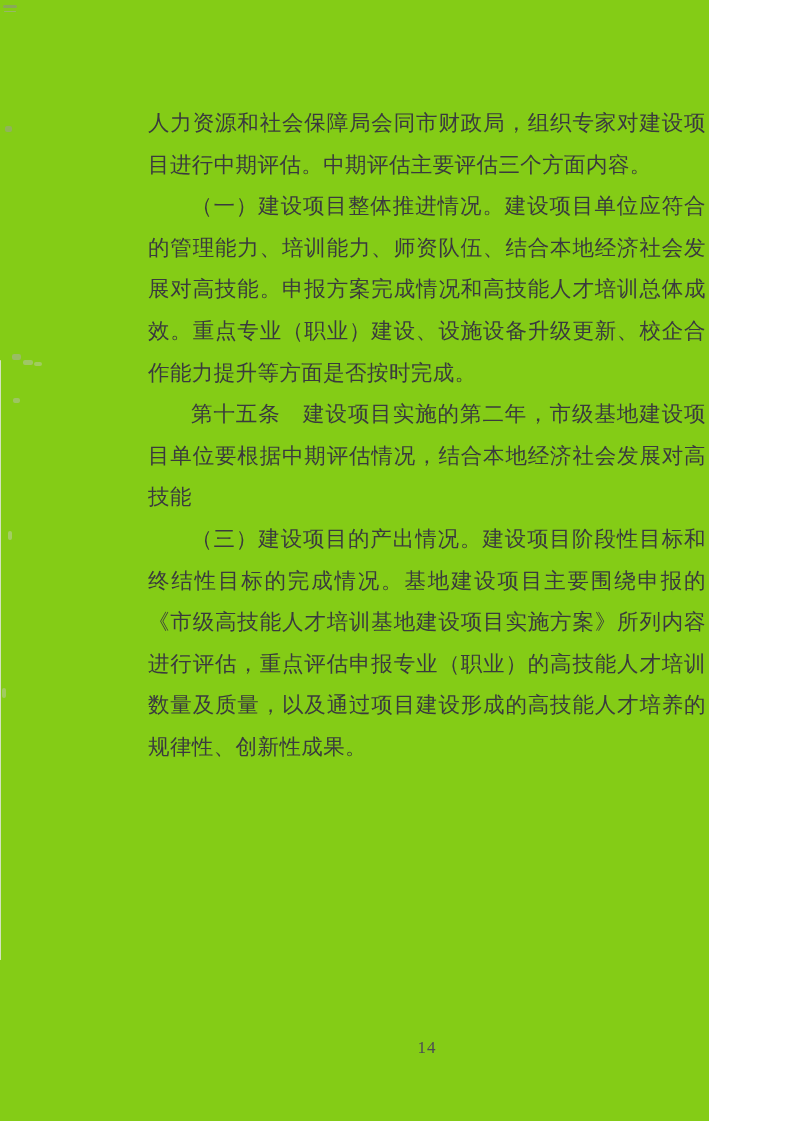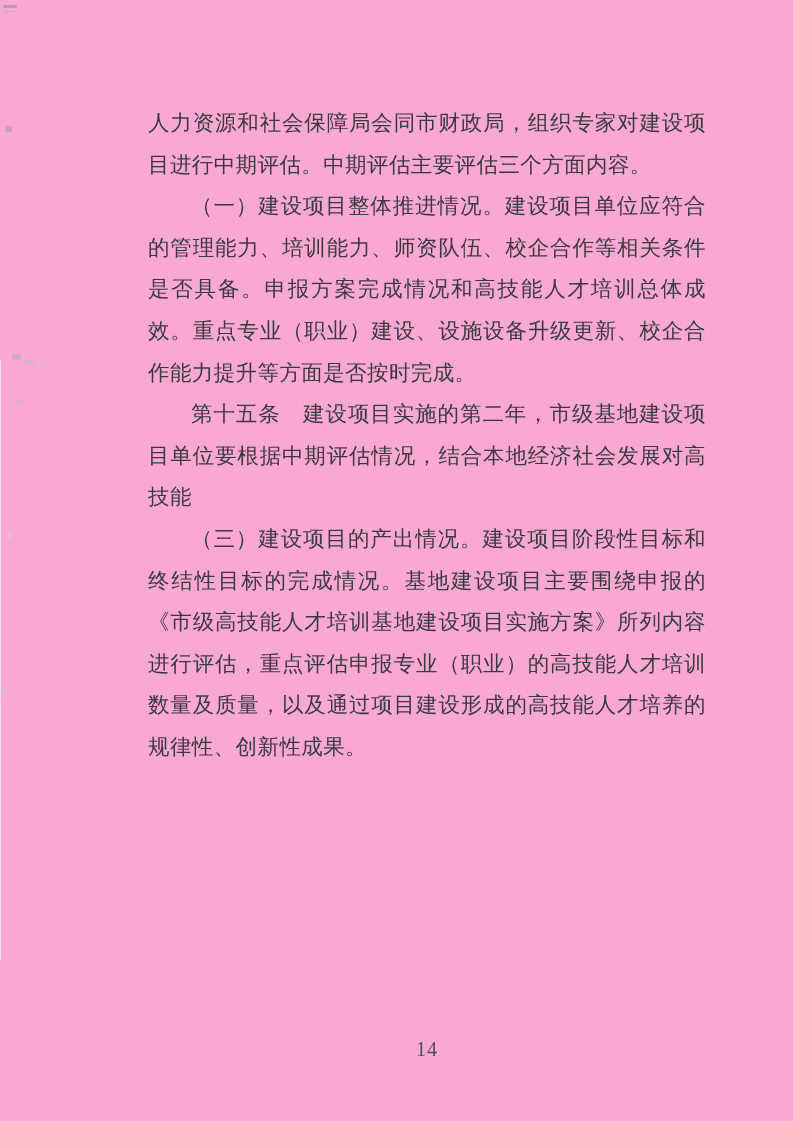--- a/index.html
+++ b/index.html
@@ -2,23 +2,23 @@
 <html lang="zh"><head>
 <meta charset="utf-8">
 <style>
   html, body {
     margin: 0;
     padding: 0;
     background: #ffffff;
   }
   .page {
     position: relative;
-    width: 793px;
+    width: 709px;
     height: 1121px;
-    background: #f9a8d4;
+    background: #84cc16;
     overflow: hidden;
     font-family: "Liberation Serif", "DejaVu Serif", serif;
   }
   .content {
     position: absolute;
     left: 148px;
     top: 103px;
     width: 558px;
     color: #3a3a3e;
     font-size: 21.5px;
@@ -35,21 +35,21 @@
     text-indent: 2em;
   }
   .footer {
     position: absolute;
     left: 148px;
     top: 1038px;
     width: 558px;
     text-align: center;
   }
   .page-number {
-    font-size: 20px;
+    font-size: 17px;
     color: #4c4c56;
     letter-spacing: 1px;
   }
   
   .smudge {
     position: absolute;
     border-radius: 2px;
     pointer-events: none;
   }
   .smudge.s1 { left: 3px;  top: 5px;   width: 14px; height: 3px; background: #8e8e90; opacity: .55;
@@ -73,21 +73,21 @@
   <div class="smudge s3"></div>
   <div class="smudge s4"></div>
   <div class="smudge s5"></div>
   <div class="smudge s6"></div>
   <div class="smudge s7"></div>
   <div class="smudge s8"></div>
   <div class="smudge s9"></div>
 
   <main class="content">
     <p class="para">人力资源和社会保障局会同市财政局，组织专家对建设项目进行中期评估。中期评估主要评估三个方面内容。</p>
-    <p class="para indent">（一）建设项目整体推进情况。建设项目单位应符合的管理能力、培训能力、师资队伍、校企合作等相关条件是否具备。申报方案完成情况和高技能人才培训总体成效。重点专业（职业）建设、设施设备升级更新、校企合作能力提升等方面是否按时完成。</p>
+    <p class="para indent">（一）建设项目整体推进情况。建设项目单位应符合的管理能力、培训能力、师资队伍、结合本地经济社会发展对高技能。申报方案完成情况和高技能人才培训总体成效。重点专业（职业）建设、设施设备升级更新、校企合作能力提升等方面是否按时完成。</p>
     <p class="para indent">第十五条　建设项目实施的第二年，市级基地建设项目单位要根据中期评估情况，结合本地经济社会发展对高技能</p>
     <p class="para indent">（三）建设项目的产出情况。建设项目阶段性目标和终结性目标的完成情况。基地建设项目主要围绕申报的《市级高技能人才培训基地建设项目实施方案》所列内容进行评估，重点评估申报专业（职业）的高技能人才培训数量及质量，以及通过项目建设形成的高技能人才培养的规律性、创新性成果。</p>
   </main>
 
   <footer class="footer">
     <span class="page-number">14</span>
   </footer>
 
 </div>
 

